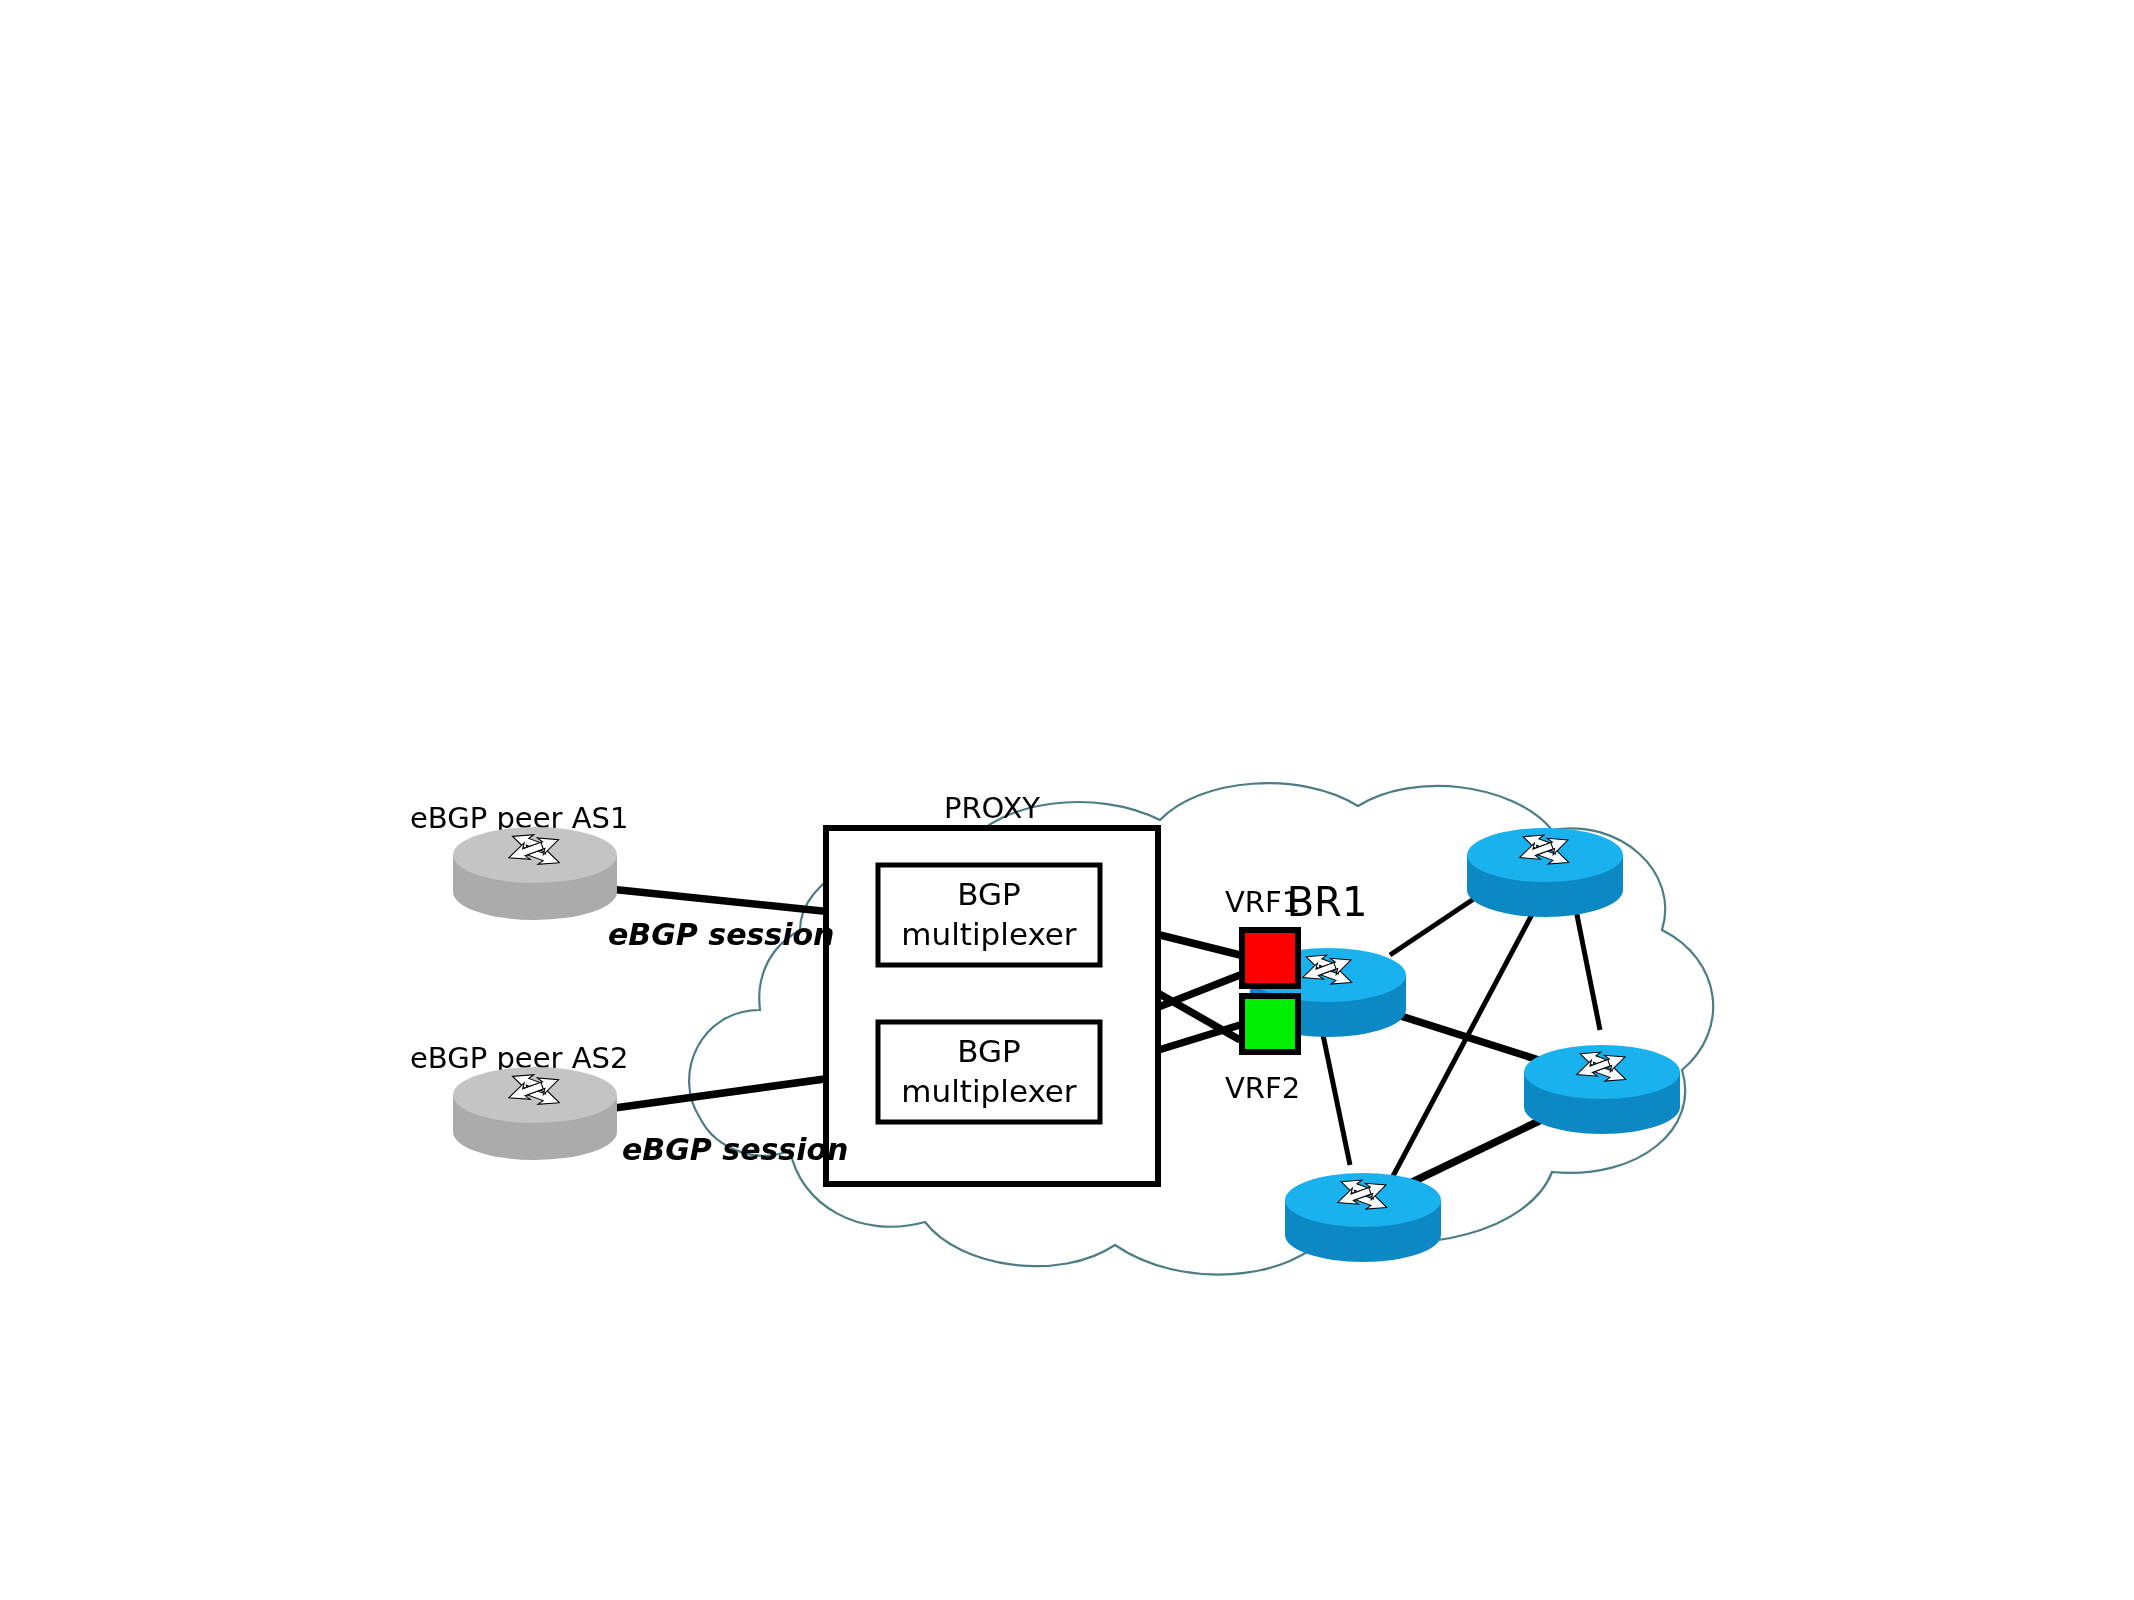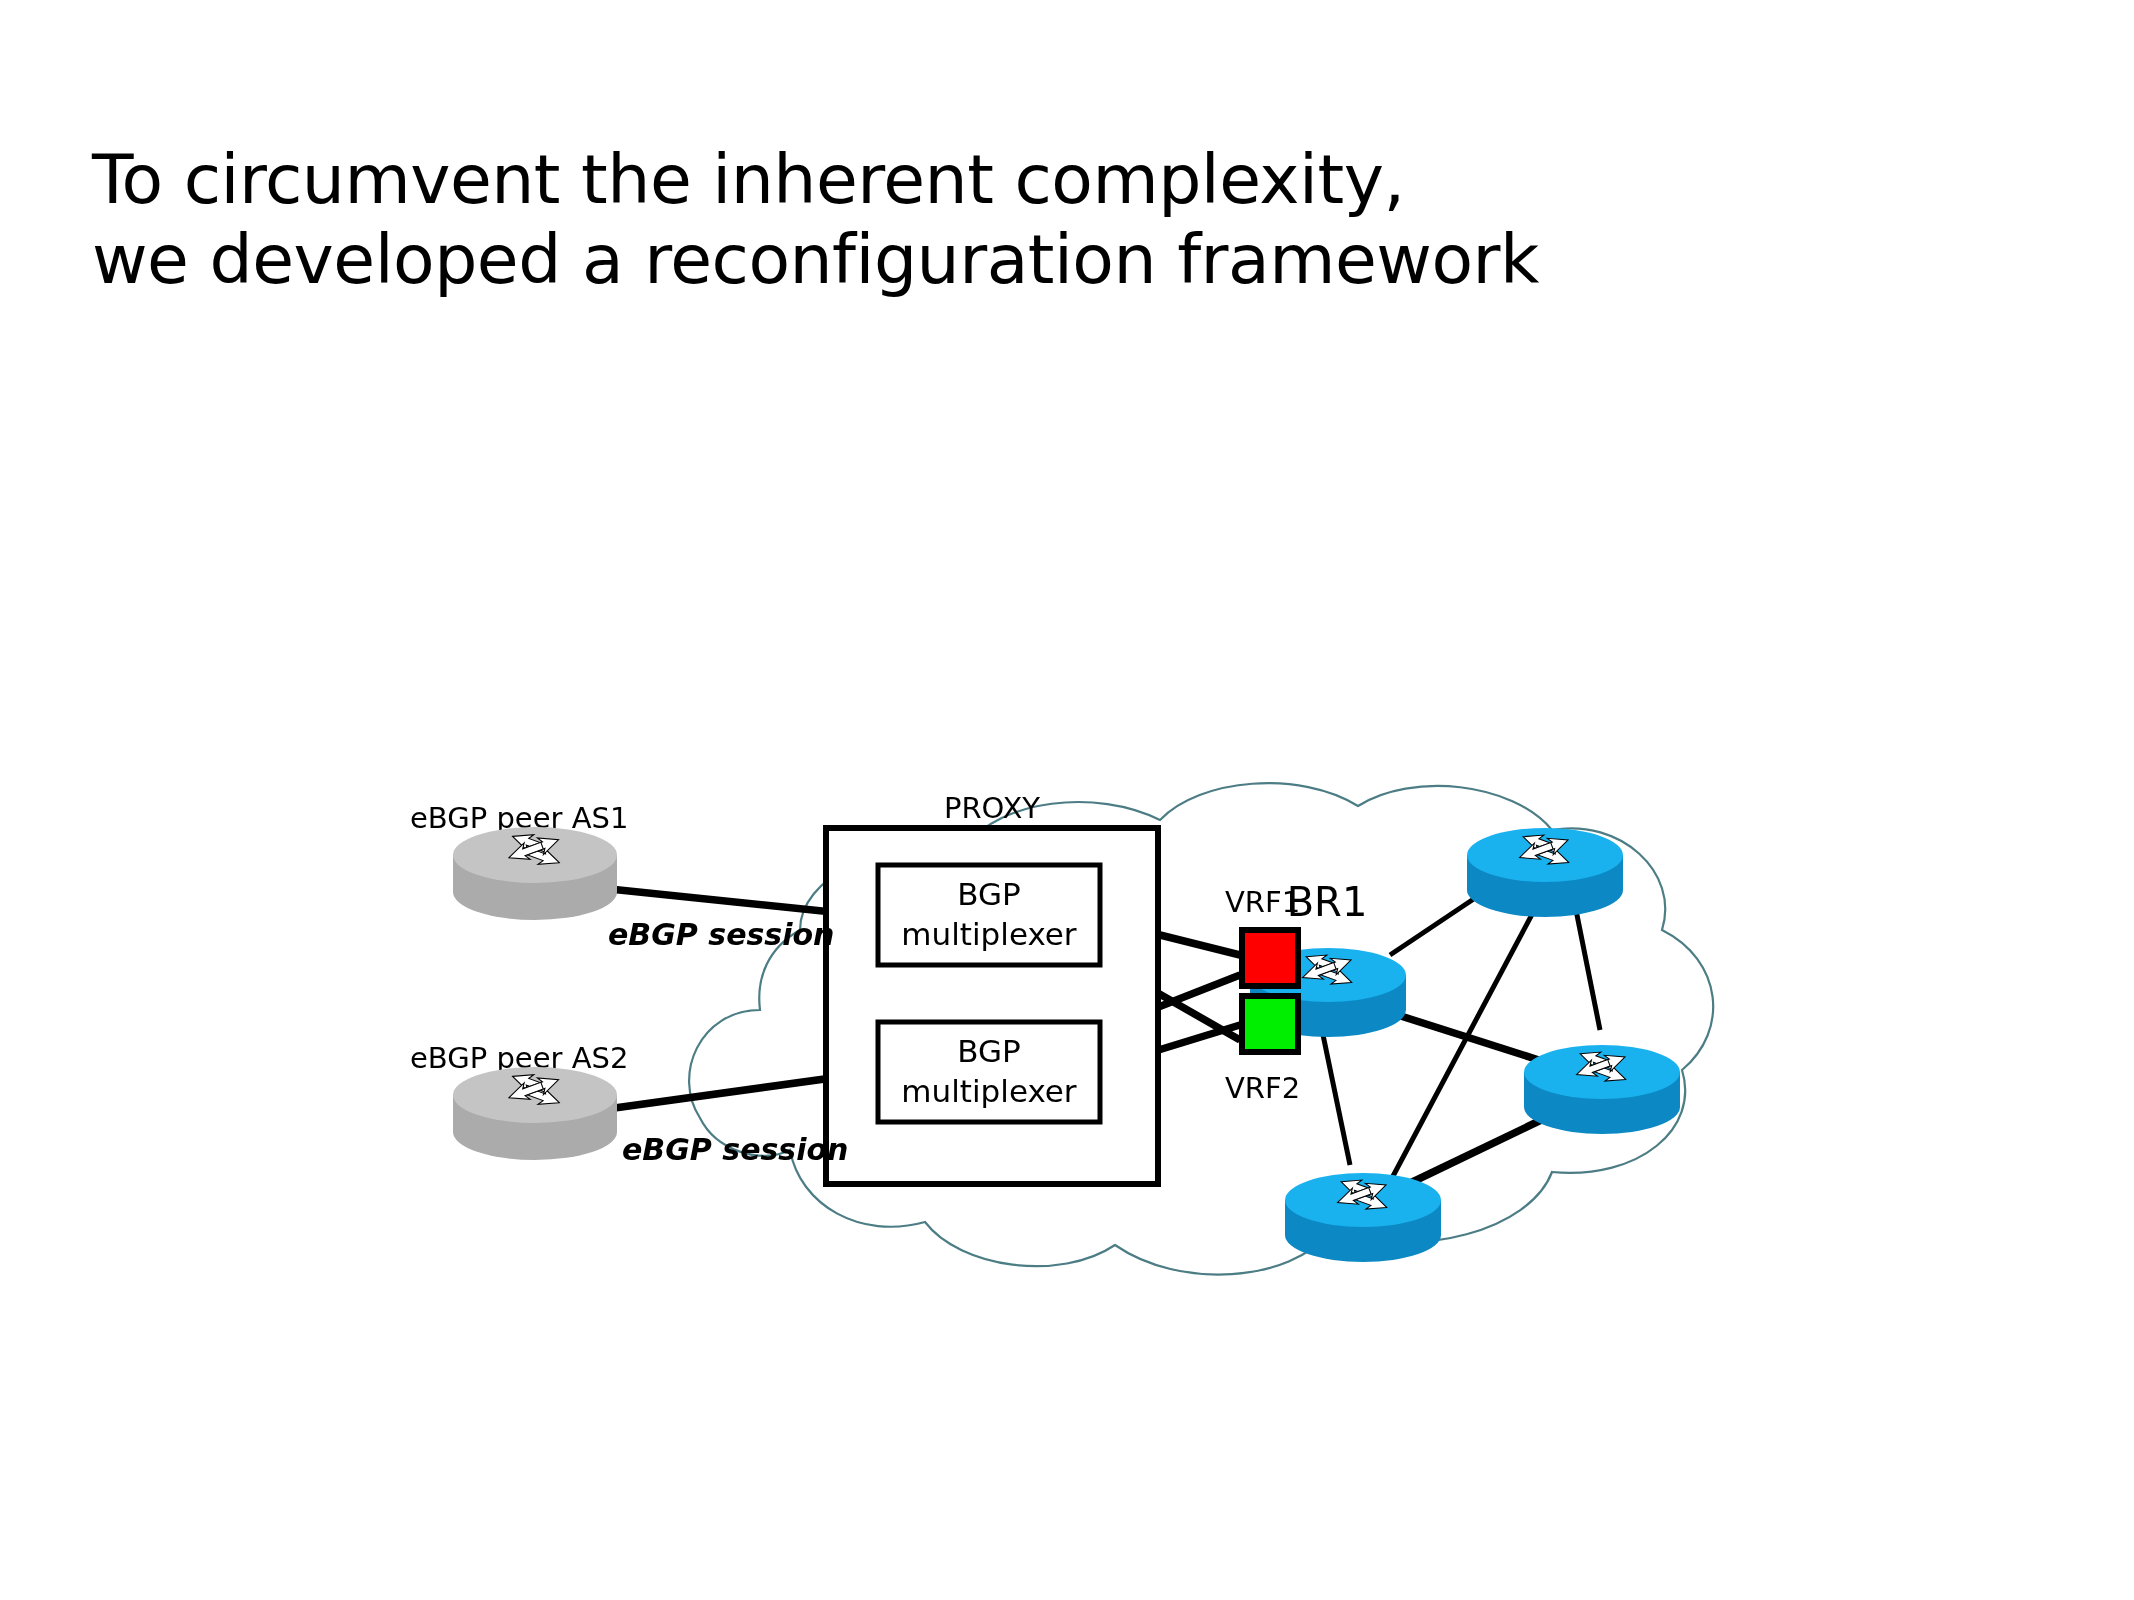--- a/index.html
+++ b/index.html
@@ -50,22 +50,20 @@
   .boxed {
     fill: #ffffff;
     stroke: #000000;
   }
 </style>
 </head>
 <body>
 
 <div class="slide">
 
-  <div id="slide-title">To circumvent the inherent complexity,
-we developed a reconfiguration framework</div>
 
   <svg id="diagram" width="2134" height="1600" viewBox="0 0 2134 1600">
 
     <defs>
 
       <g id="router-arrows">
 
         <path d="M -30 -2 L -8 -12 L -12 -6 L 10 -6 L 10 2 L -12 2 L -8 8 Z" transform="rotate(200)" fill="#ffffff" stroke="#000000" stroke-width="1.2"></path>
         <path d="M -30 -2 L -8 -12 L -12 -6 L 10 -6 L 10 2 L -12 2 L -8 8 Z" transform="rotate(20) translate(0,-6)" fill="#ffffff" stroke="#000000" stroke-width="1.2"></path>
         <path d="M -30 -2 L -8 -12 L -12 -6 L 10 -6 L 10 2 L -12 2 L -8 8 Z" transform="rotate(160) translate(0,6)" fill="#ffffff" stroke="#000000" stroke-width="1.2"></path>

